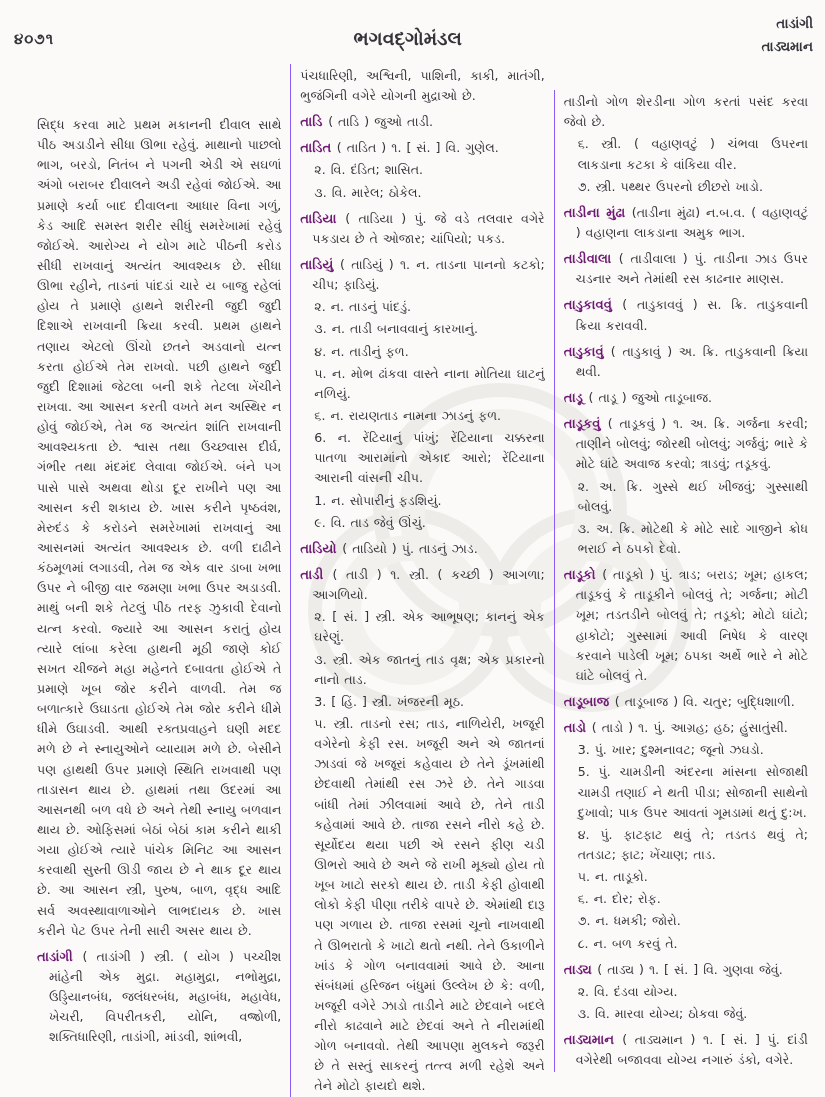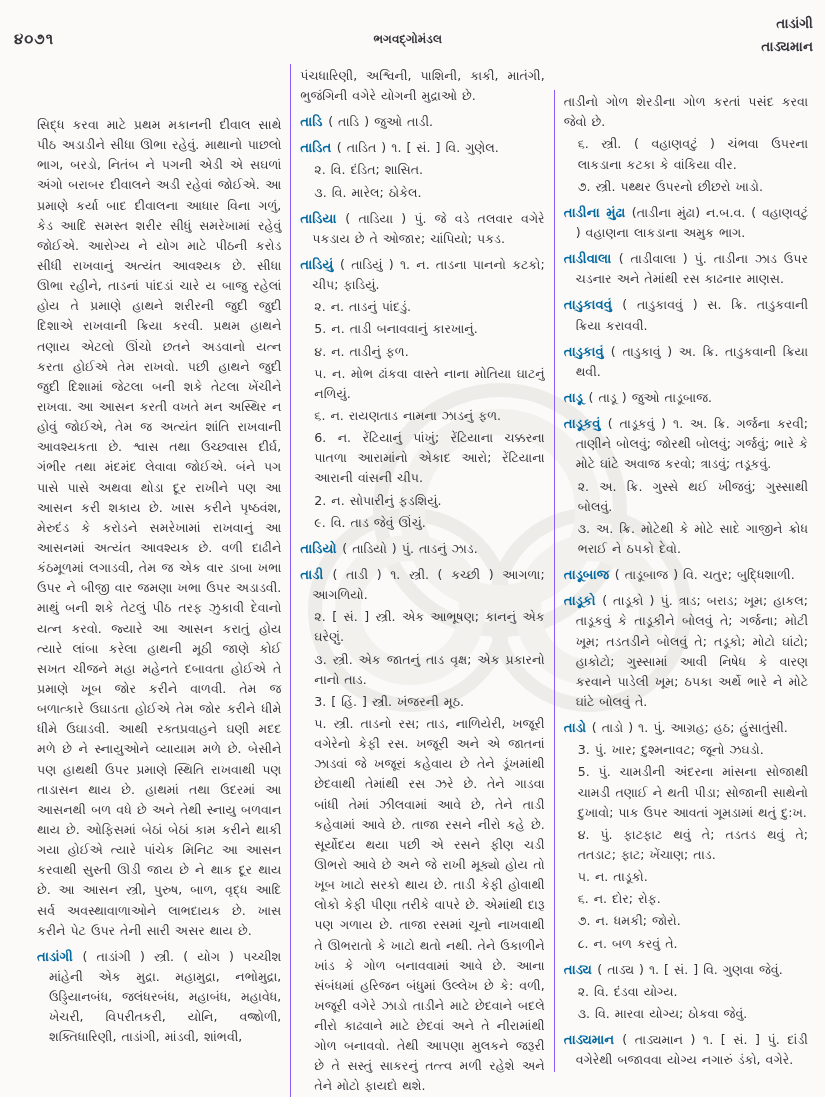--- a/index.html
+++ b/index.html
@@ -15,21 +15,21 @@
     width:825px;height:1097px;
     background:#fbfaf8;
     overflow:hidden;
   }
   
   .header{
     display:flex;justify-content:space-between;align-items:center;
     padding:12px 12px 4px 14px;
   }
   .page-number{font-size:15px;font-weight:bold;margin-top:8px;letter-spacing:1px;}
-  .book-title{font-size:12px;font-weight:bold;margin-top:8px;}
+  .book-title{font-size:19px;font-weight:bold;margin-top:8px;}
   .guide-words{text-align:right;font-weight:bold;font-size:13.5px;line-height:1.7;}
   
   .watermark{
     position:absolute;left:290px;top:330px;width:420px;height:420px;
     opacity:.55;pointer-events:none;z-index:0;
   }
   
   .columns{
     position:relative;z-index:1;
     display:flex;align-items:center;
@@ -42,21 +42,21 @@
     line-height:1.6;
     text-align:justify;
     word-spacing:1px;
     hyphens:none;
   }
   .col + .col{border-left:1px solid #8b5cf6;}
   .col p{margin:0 0 2px 0;}
   .col p.entry{margin-top:5px;padding-left:12px;text-indent:-12px;}
   .col p.sense{padding-left:14px;margin-top:2px;}
   .col p.plain{margin-top:0;}
-  .headword{font-weight:bold;font-size:13.2px;color:#0369a1;}
+  .headword{font-weight:bold;font-size:13.2px;color:#701a75;}
 </style>
 </head>
 <body>
 
 <div class="page">
 
   <svg class="watermark" viewBox="0 0 420 420" aria-hidden="true">
     <g fill="none" stroke="#e2e1dc" stroke-width="14">
       <circle cx="210" cy="180" r="120"></circle>
       <circle cx="120" cy="280" r="95"></circle>
@@ -85,48 +85,48 @@
       </div>
     <div class="col" id="col-1">
         <p class="plain">પંચધારિણી, અશ્વિની, પાશિની, કાકી, માતંગી, ભુજંગિની વગેરે યોગની મુદ્રાઓ છે.</p>
         <p class="entry"><span class="headword">તાડિ </span>( તાડિ ) જુઓ તાડી.</p>
         <p class="entry"><span class="headword">તાડિત </span>( તાડિત ) ૧. [ સં. ] વિ. ગુણેલ.</p>
         <p class="sense">૨. વિ. દંડિત; શાસિત.</p>
         <p class="sense">૩. વિ. મારેલ; ઠોકેલ.</p>
         <p class="entry"><span class="headword">તાડિયા </span>( તાડિયા ) પું. જે વડે તલવાર વગેરે પકડાય છે તે ઓજાર; ચાંપિયો; પકડ.</p>
         <p class="entry"><span class="headword">તાડિયું </span>( તાડિયું ) ૧. ન. તાડના પાનનો કટકો; ચીપ; ફાડિયું.</p>
         <p class="sense">૨. ન. તાડનું પાંદડું.</p>
-        <p class="sense">5. ન. તાડી બનાવવાનું કારખાનું.</p>
+        <p class="sense">૩. ન. તાડી બનાવવાનું કારખાનું.</p>
         <p class="sense">૪. ન. તાડીનું ફળ.</p>
         <p class="sense">૫. ન. મોભ ઢાંકવા વાસ્તે નાના મોતિયા ઘાટનું નળિયું.</p>
         <p class="sense">૬. ન. રાયણતાડ નામના ઝાડનું ફળ.</p>
         <p class="sense">6. ન. રેંટિયાનું પાંખું; રેંટિયાના ચક્કરના પાતળા આરામાંનો એકાદ આરો; રેંટિયાના આરાની વાંસની ચીપ.</p>
-        <p class="sense">2. ન. સોપારીનું ફડશિયું.</p>
+        <p class="sense">1. ન. સોપારીનું ફડશિયું.</p>
         <p class="sense">૯. વિ. તાડ જેવું ઊંચું.</p>
         <p class="entry"><span class="headword">તાડિયો </span>( તાડિયો ) પું. તાડનું ઝાડ.</p>
         <p class="entry"><span class="headword">તાડી </span>( તાડી ) ૧. સ્ત્રી. ( કચ્છી ) આગળા; આગળિયો.</p>
         <p class="sense">૨. [ સં. ] સ્ત્રી. એક આભૂષણ; કાનનું એક ઘરેણું.</p>
         <p class="sense">૩. સ્ત્રી. એક જાતનું તાડ વૃક્ષ; એક પ્રકારનો નાનો તાડ.</p>
         <p class="sense">3. [ હિં. ] સ્ત્રી. ખંજરની મૂઠ.</p>
         <p class="sense">૫. સ્ત્રી. તાડનો રસ; તાડ, નાળિયેરી, ખજૂરી વગેરેનો કેફી રસ. ખજૂરી અને એ જાતનાં ઝાડવાં જે ખજૂરાં કહેવાય છે તેને ડૂંખમાંથી છેદવાથી તેમાંથી રસ ઝરે છે. તેને ગાડવા બાંધી તેમાં ઝીલવામાં આવે છે, તેને તાડી કહેવામાં આવે છે. તાજા રસને નીરો કહે છે. સૂર્યોદય થયા પછી એ રસને ફીણ ચડી ઊભરો આવે છે અને જે રાખી મૂક્યો હોય તો ખૂબ ખાટો સરકો થાય છે. તાડી કેફી હોવાથી લોકો કેફી પીણા તરીકે વાપરે છે. એમાંથી દારૂ પણ ગળાય છે. તાજા રસમાં ચૂનો નાખવાથી તે ઊભરાતો કે ખાટો થતો નથી. તેને ઉકાળીને ખાંડ કે ગોળ બનાવવામાં આવે છે. આના સંબંધમાં હરિજન બંધુમાં ઉલ્લેખ છે કે: વળી, ખજૂરી વગેરે ઝાડો તાડીને માટે છેદવાને બદલે નીરો કાઢવાને માટે છેદવાં અને તે નીરામાંથી ગોળ બનાવવો. તેથી આપણા મુલકને જરૂરી છે તે સસ્તું સાકરનું તત્ત્વ મળી રહેશે અને તેને મોટો ફાયદો થશે.</p>
       </div>
     <div class="col" id="col-2">
         <p class="plain">તાડીનો ગોળ શેરડીના ગોળ કરતાં પસંદ કરવા જેવો છે.</p>
         <p class="sense">૬. સ્ત્રી. ( વહાણવટું ) ચંભવા ઉપરના લાકડાના કટકા કે વાંકિયા વીર.</p>
         <p class="sense">૭. સ્ત્રી. પથ્થર ઉપરનો છીછરો ખાડો.</p>
         <p class="entry"><span class="headword">તાડીના મુંઢા </span>(તાડીના મુંઢા) ન.બ.વ. ( વહાણવટું ) વહાણના લાકડાના અમુક ભાગ.</p>
         <p class="entry"><span class="headword">તાડીવાલા </span>( તાડીવાલા ) પું. તાડીના ઝાડ ઉપર ચડનાર અને તેમાંથી રસ કાઢનાર માણસ.</p>
         <p class="entry"><span class="headword">તાડુકાવવું </span>( તાડુકાવવું ) સ. ક્રિ. તાડુકવાની ક્રિયા કરાવવી.</p>
         <p class="entry"><span class="headword">તાડુકાવું </span>( તાડુકાવું ) અ. ક્રિ. તાડુકવાની ક્રિયા થવી.</p>
         <p class="entry"><span class="headword">તાડૂ </span>( તાડૂ ) જુઓ તાડૂબાજ.</p>
         <p class="entry"><span class="headword">તાડૂકવું </span>( તાડૂકવું ) ૧. અ. ક્રિ. ગર્જના કરવી; તાણીને બોલવું; જોરથી બોલવું; ગર્જવું; ભારે કે મોટે ઘાંટે અવાજ કરવો; ત્રાડવું; તડૂકવું.</p>
         <p class="sense">૨. અ. ક્રિ. ગુસ્સે થઈ ખીજવું; ગુસ્સાથી બોલવું.</p>
         <p class="sense">૩. અ. ક્રિ. મોટેથી કે મોટે સાદે ગાજીને ક્રોધ ભરાઈ ને ઠપકો દેવો.</p>
+        <p class="entry"><span class="headword">તાડૂકો </span>( તાડૂકો ) પું. ત્રાડ; બરાડ; ખૂમ; હાકલ; તાડૂકવું કે તાડૂકીને બોલવું તે; ગર્જના; મોટી ખૂમ; તડતડીને બોલવું તે; તડૂકો; મોટો ઘાંટો; હાકોટો; ગુસ્સામાં આવી નિષેધ કે વારણ કરવાને પાડેલી ખૂમ; ઠપકા અર્થે ભારે ને મોટે ઘાંટે બોલવું તે.</p>
         <p class="entry"><span class="headword">તાડૂબાજ </span>( તાડૂબાજ ) વિ. ચતુર; બુદ્ધિશાળી.</p>
-        <p class="entry"><span class="headword">તાડૂકો </span>( તાડૂકો ) પું. ત્રાડ; બરાડ; ખૂમ; હાકલ; તાડૂકવું કે તાડૂકીને બોલવું તે; ગર્જના; મોટી ખૂમ; તડતડીને બોલવું તે; તડૂકો; મોટો ઘાંટો; હાકોટો; ગુસ્સામાં આવી નિષેધ કે વારણ કરવાને પાડેલી ખૂમ; ઠપકા અર્થે ભારે ને મોટે ઘાંટે બોલવું તે.</p>
         <p class="entry"><span class="headword">તાડો </span>( તાડો ) ૧. પું. આગ્રહ; હઠ; હુંસાતુંસી.</p>
         <p class="sense">3. પું. ખાર; દુશ્મનાવટ; જૂનો ઝઘડો.</p>
         <p class="sense">5. પું. ચામડીની અંદરના માંસના સોજાથી ચામડી તણાઈ ને થતી પીડા; સોજાની સાથેનો દુખાવો; પાક ઉપર આવતાં ગૂમડામાં થતું દુ:ખ.</p>
         <p class="sense">૪. પું. ફાટફાટ થવું તે; તડતડ થવું તે; તતડાટ; ફાટ; ખેંચાણ; તાડ.</p>
         <p class="sense">૫. ન. તાડૂકો.</p>
         <p class="sense">૬. ન. દોર; રોફ.</p>
         <p class="sense">૭. ન. ધમકી; જોરો.</p>
         <p class="sense">૮. ન. બળ કરવું તે.</p>
         <p class="entry"><span class="headword">તાડ્ય </span>( તાડ્ય ) ૧. [ સં. ] વિ. ગુણવા જેવું.</p>
         <p class="sense">૨. વિ. દંડવા યોગ્ય.</p>

